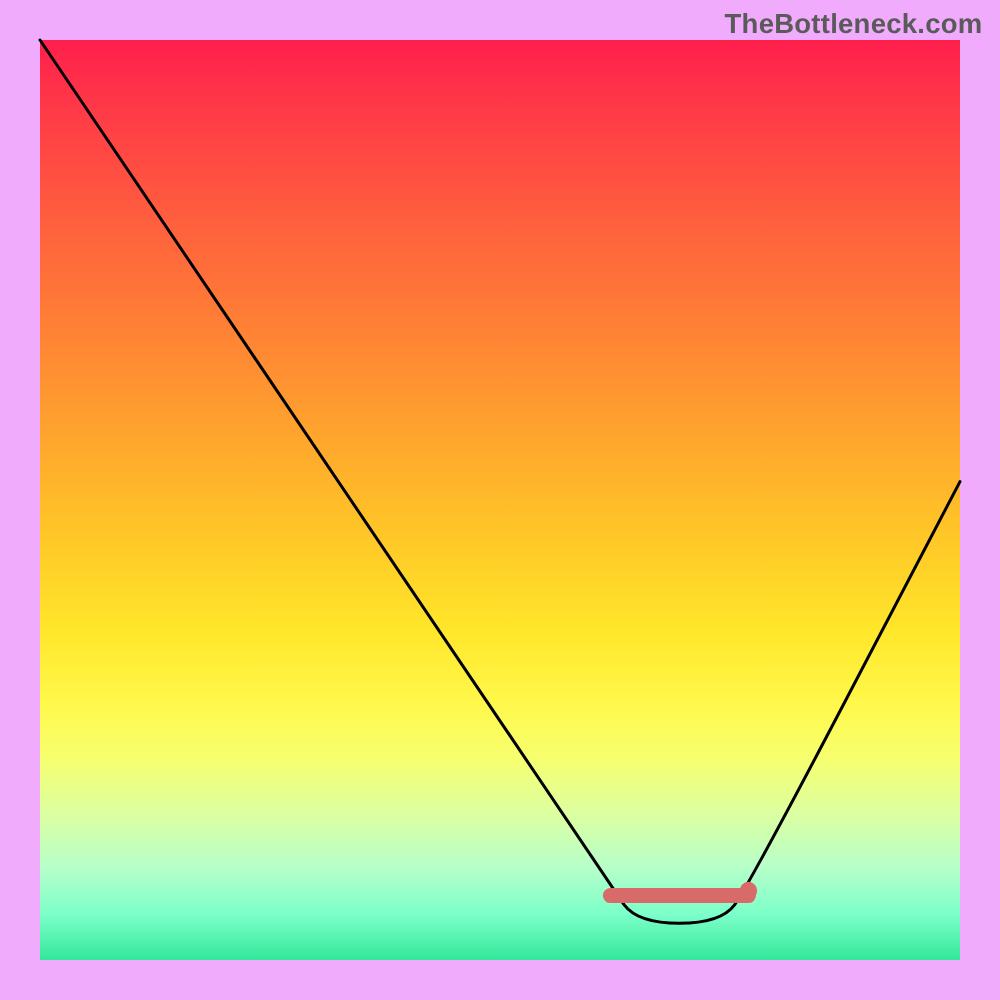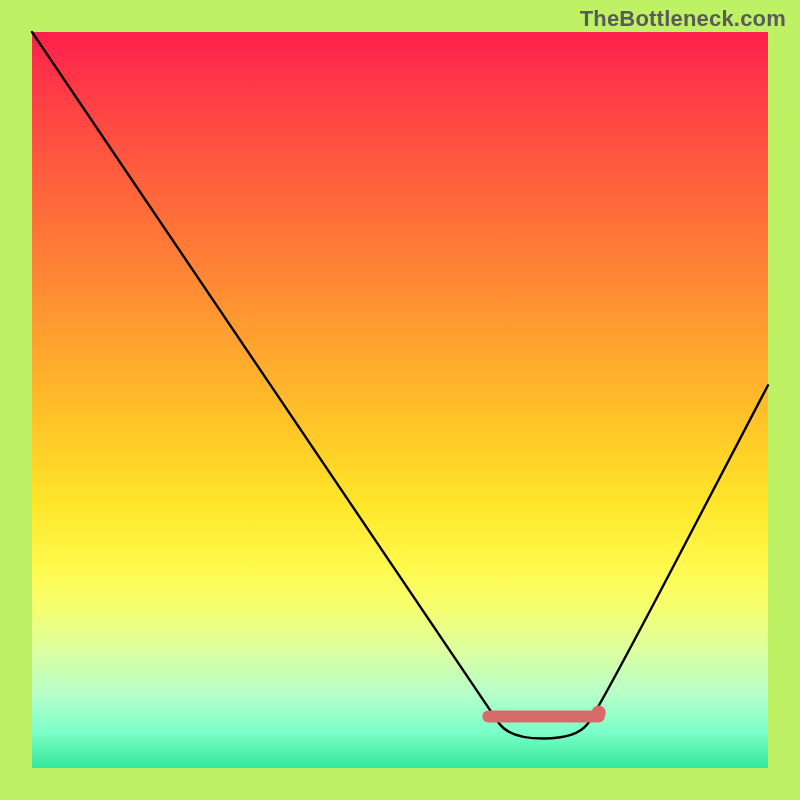--- a/index.html
+++ b/index.html
@@ -10,21 +10,21 @@
     background: #000;
     overflow: hidden;
     font-family: Arial, Helvetica, sans-serif;
   }
   .frame {
     position: absolute;
     left: 0;
     top: 0;
     width: 800px;
     height: 800px;
-    background: #bef264;
+    background: #f0abfc;
   }
   .plot {
     position: absolute;
     left: 32px;
     top: 32px;
     width: 736px;
     height: 736px;
     
     background: linear-gradient(
       to bottom,

